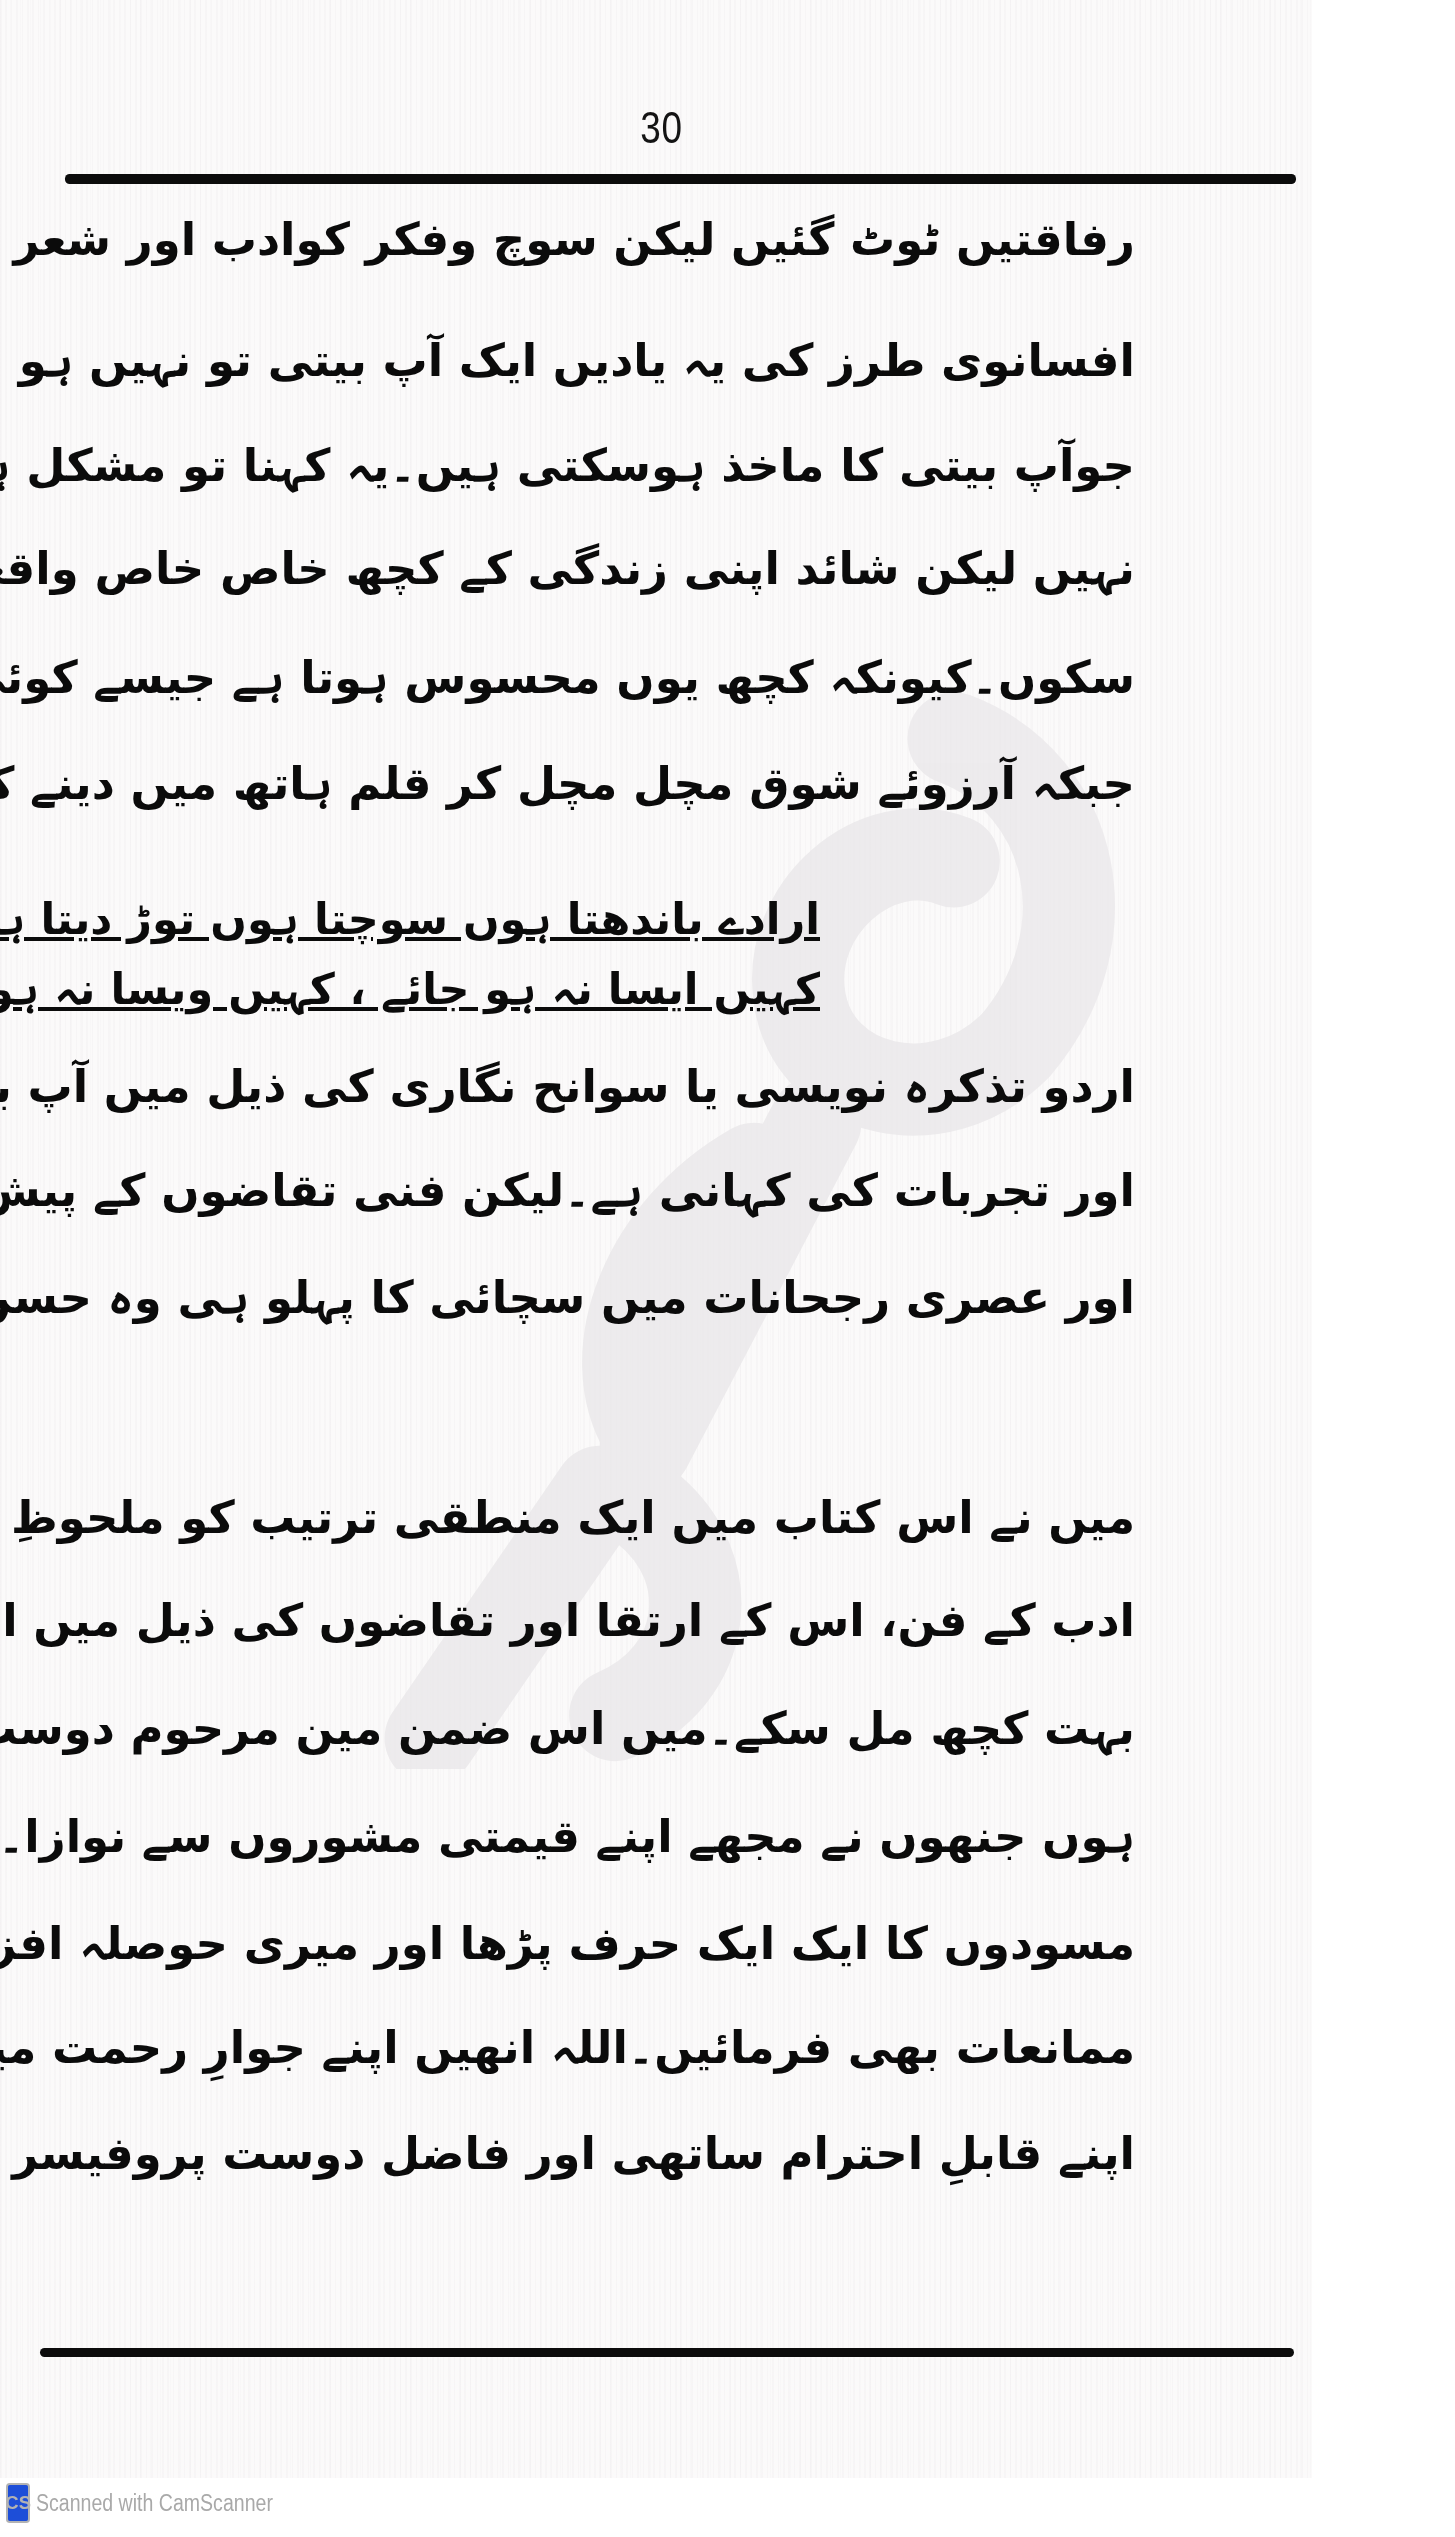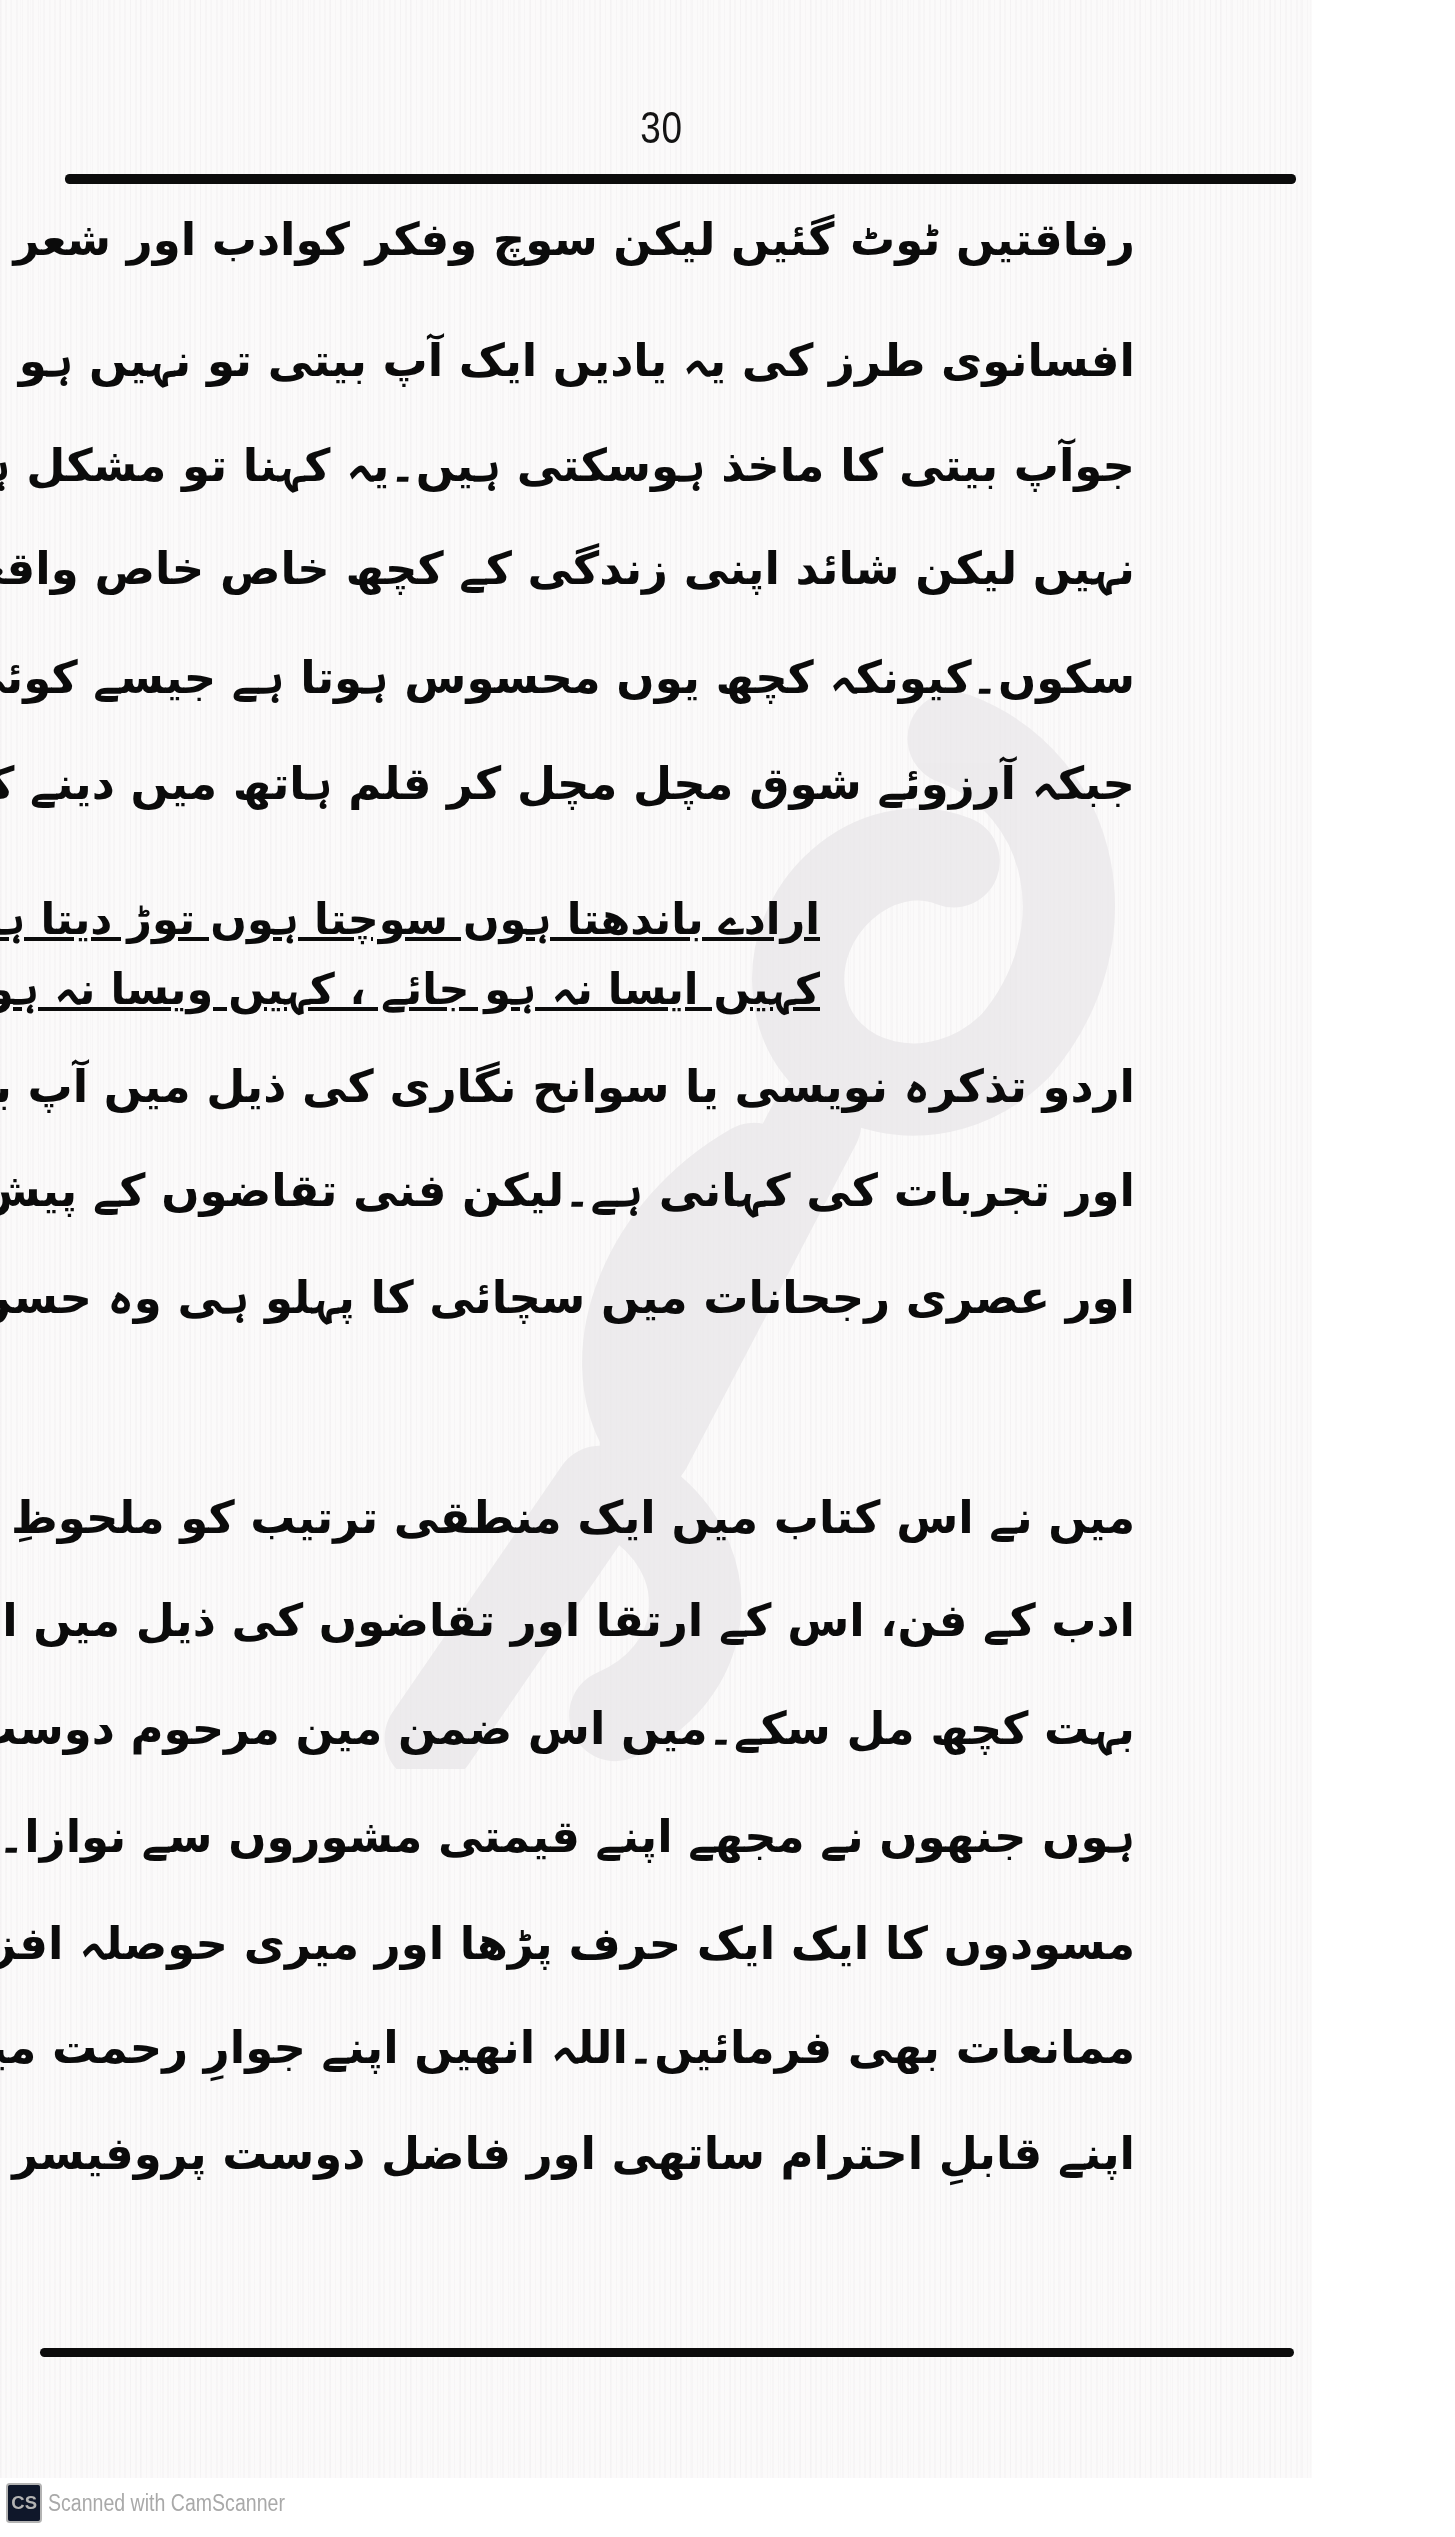--- a/index.html
+++ b/index.html
@@ -48,25 +48,25 @@
       text-align-last: right; width: auto; right: 492px;
       font-size: 43px;
       text-decoration: underline;
     }
     .footer {
       position: absolute; left: 6.2px; top: 2483px;
       display: flex; align-items: center; gap: 6.2px;
       color: #a9a9a9;
     }
     .cs-logo {
-      width: 36px; height: 40px; border-radius: 3.8px;
+      width: 24px; height: 40px; border-radius: 3.8px;
       border: 2.3px solid #b3b3b3; box-sizing: border-box;
       display: flex; align-items: center; justify-content: center;
       font-family: "Liberation Sans", sans-serif; font-weight: bold;
-      font-size: 18.5px; color: #b3b3b3; background: #0f172a;
+      font-size: 18.5px; color: #b3b3b3; background: #1d4ed8;
     }
     .footer-text {
       font-family: "Liberation Sans", sans-serif;
       font-size: 23px; color: #a9a9a9; transform: scaleX(0.85); transform-origin: left center;
     }
   </style>
 </head>
 <body>
 
 <div class="page">

